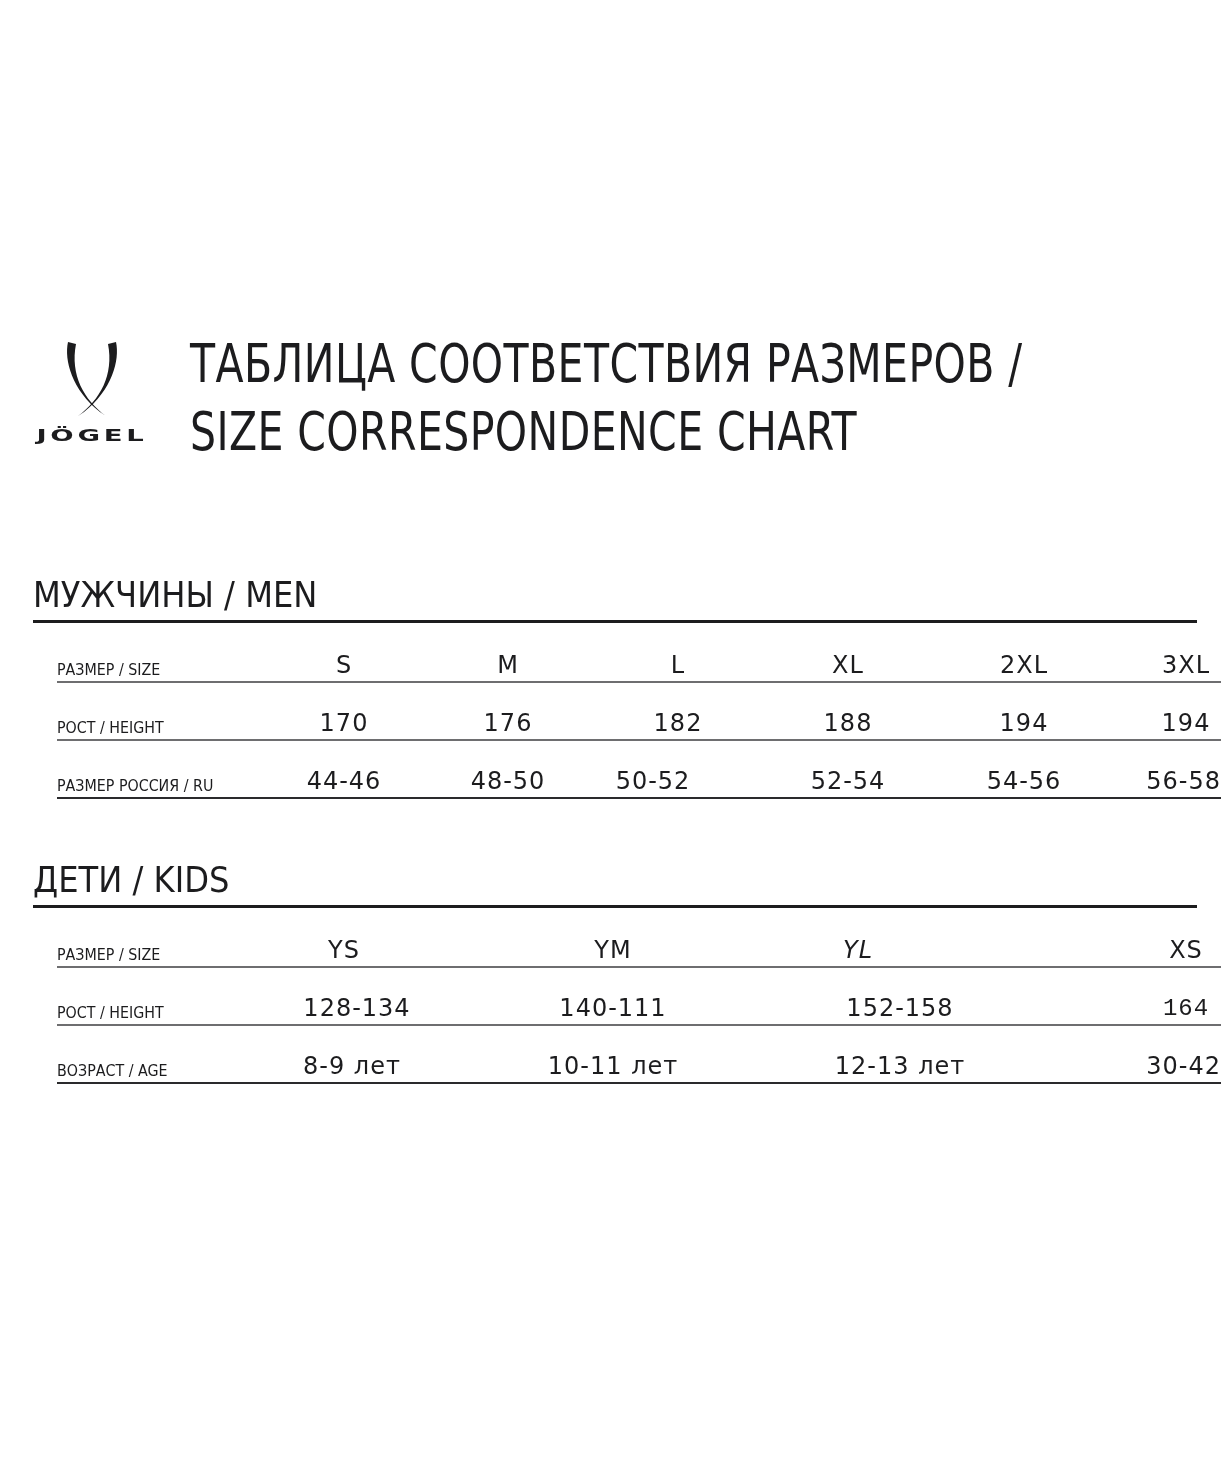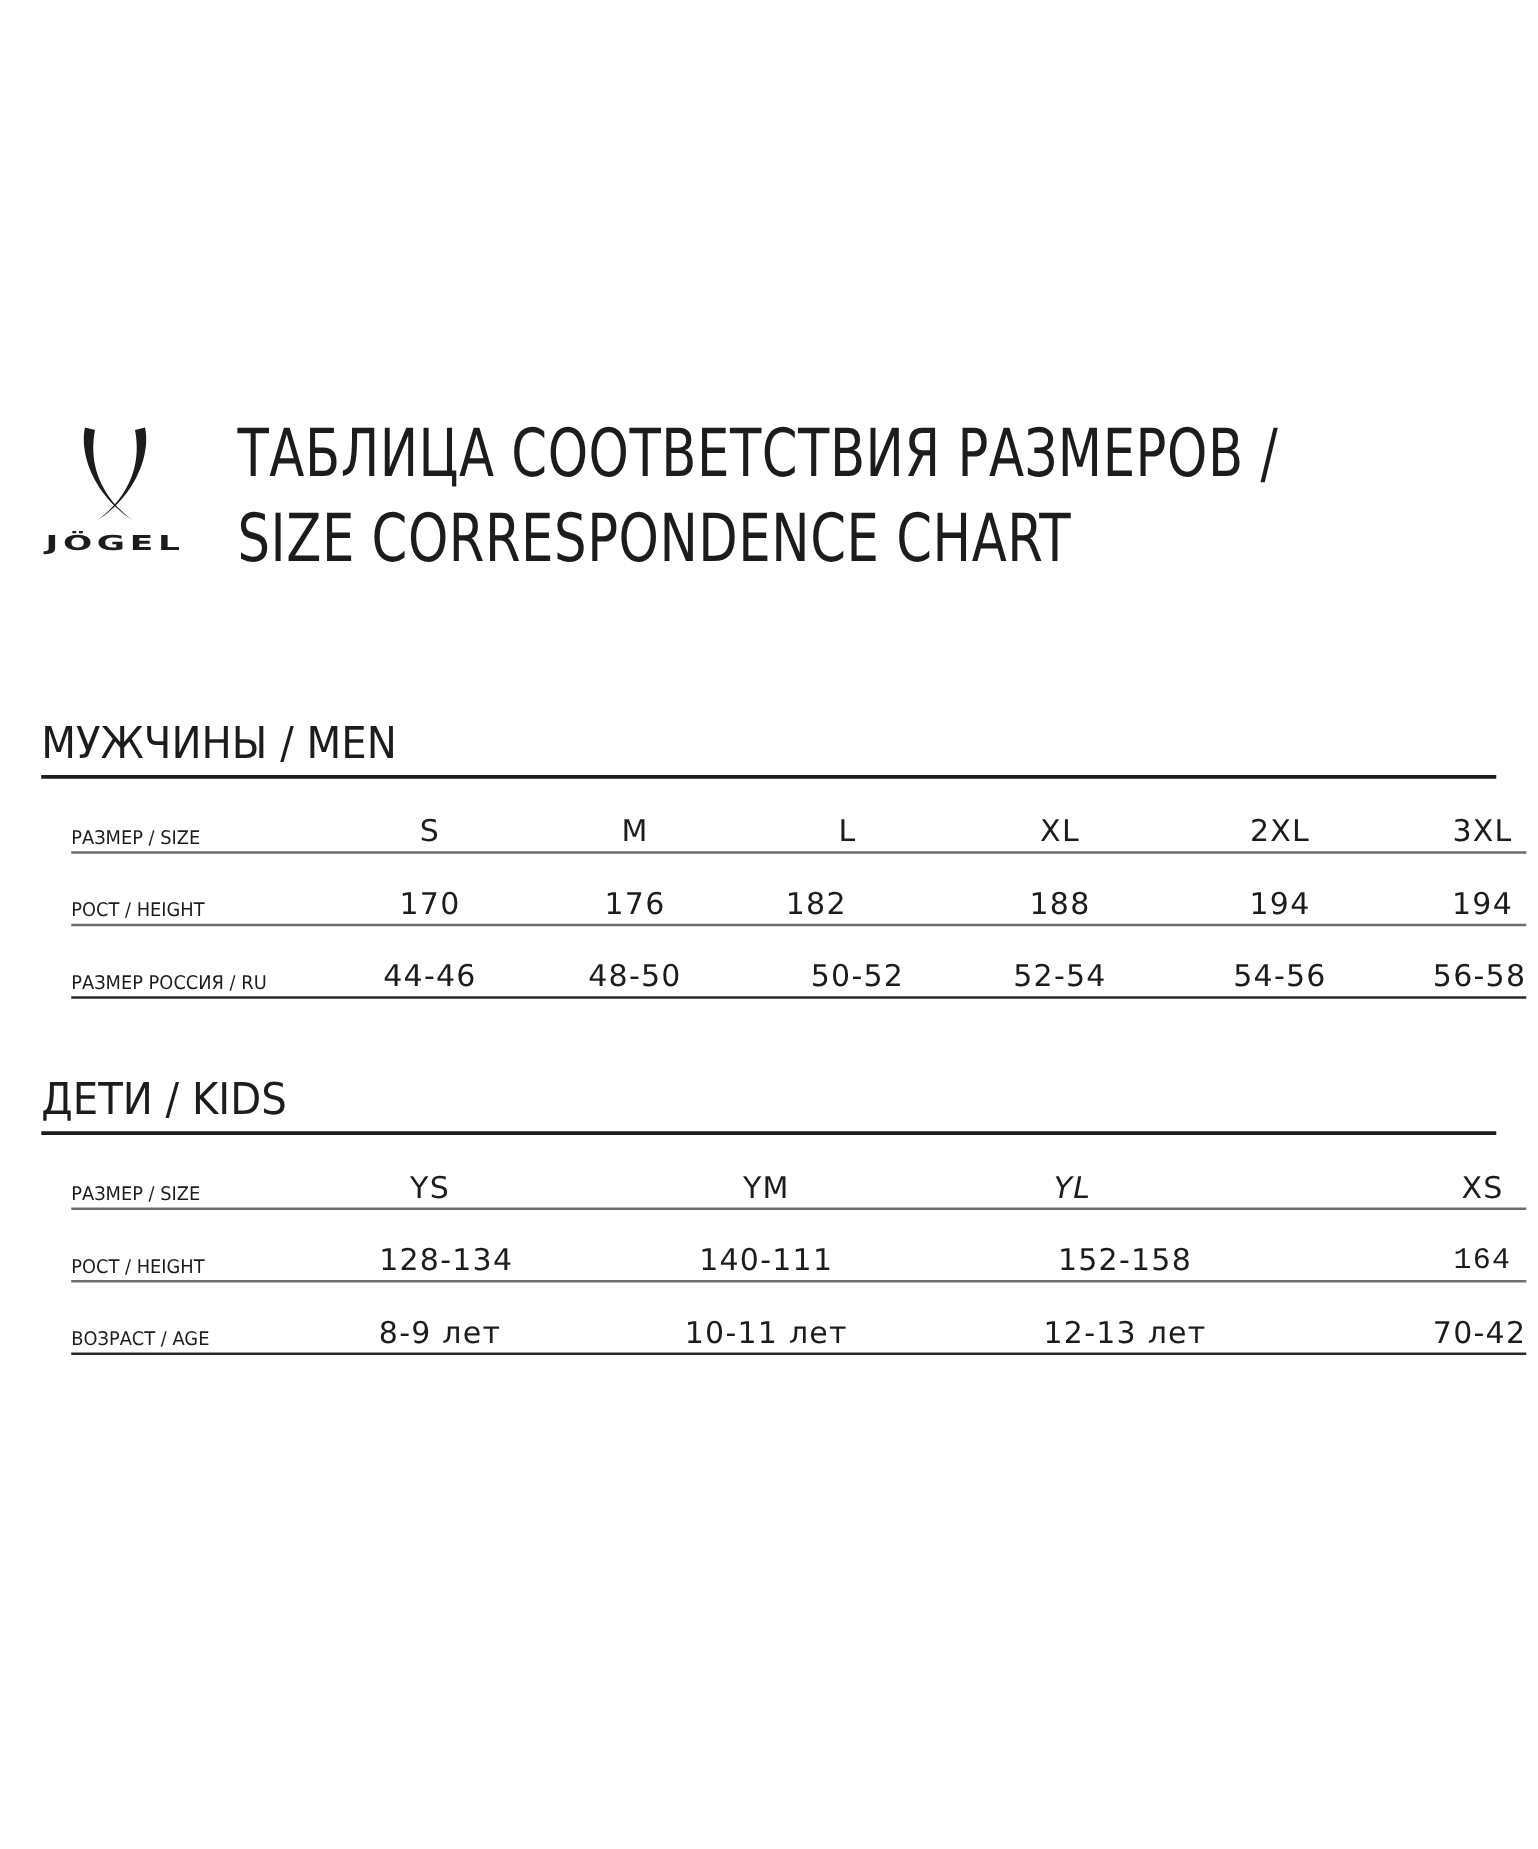--- a/index.html
+++ b/index.html
@@ -64,31 +64,31 @@
   <span class="cell" style="left:621px;">L</span>
   <span class="cell" style="left:791px;">XL</span>
   <span class="cell" style="left:967px;">2XL</span>
   <span class="cell" style="left:1129px;">3XL</span>
 </div>
 
 <div class="row" style="top:681px;">
   <span class="row-label">РОСТ / HEIGHT</span>
   <span class="cell" style="left:287px;">170</span>
   <span class="cell" style="left:451px;">176</span>
-  <span class="cell" style="left:596px;">182</span>
+  <span class="cell" style="left:621px;">182</span>
   <span class="cell" style="left:791px;">188</span>
   <span class="cell" style="left:967px;">194</span>
   <span class="cell" style="left:1129px;">194</span>
 </div>
 
 <div class="row last" style="top:739px;">
   <span class="row-label">РАЗМЕР РОССИЯ / RU</span>
   <span class="cell" style="left:287px;">44-46</span>
   <span class="cell" style="left:451px;">48-50</span>
-  <span class="cell" style="left:629px;text-align:center;">50-52</span>
+  <span class="cell" style="left:596px;text-align:center;">50-52</span>
   <span class="cell" style="left:791px;">52-54</span>
   <span class="cell" style="left:967px;">54-56</span>
   <span class="cell right">56-58</span>
 </div>
 
 <div class="section-title" style="top:860px;">ДЕТИ / KIDS</div>
 <div class="thick-rule" style="top:905px;"></div>
 
 <div class="row" style="top:908px;">
   <span class="row-label">РАЗМЕР / SIZE</span>
@@ -104,14 +104,14 @@
   <span class="cell" style="left:556px;">140-111</span>
   <span class="cell" style="left:843px;">152-158</span>
   <span class="cell" style="left:1129px;font-family:Liberation Mono, monospace;">164</span>
 </div>
 
 <div class="row last" style="top:1024px;">
   <span class="row-label">ВОЗРАСТ / AGE</span>
   <span class="cell" style="left:295px;">8-9 лет</span>
   <span class="cell" style="left:556px;">10-11 лет</span>
   <span class="cell" style="left:843px;">12-13 лет</span>
-  <span class="cell right">70-42</span>
+  <span class="cell right">30-42</span>
 </div>
 
 </body></html>

